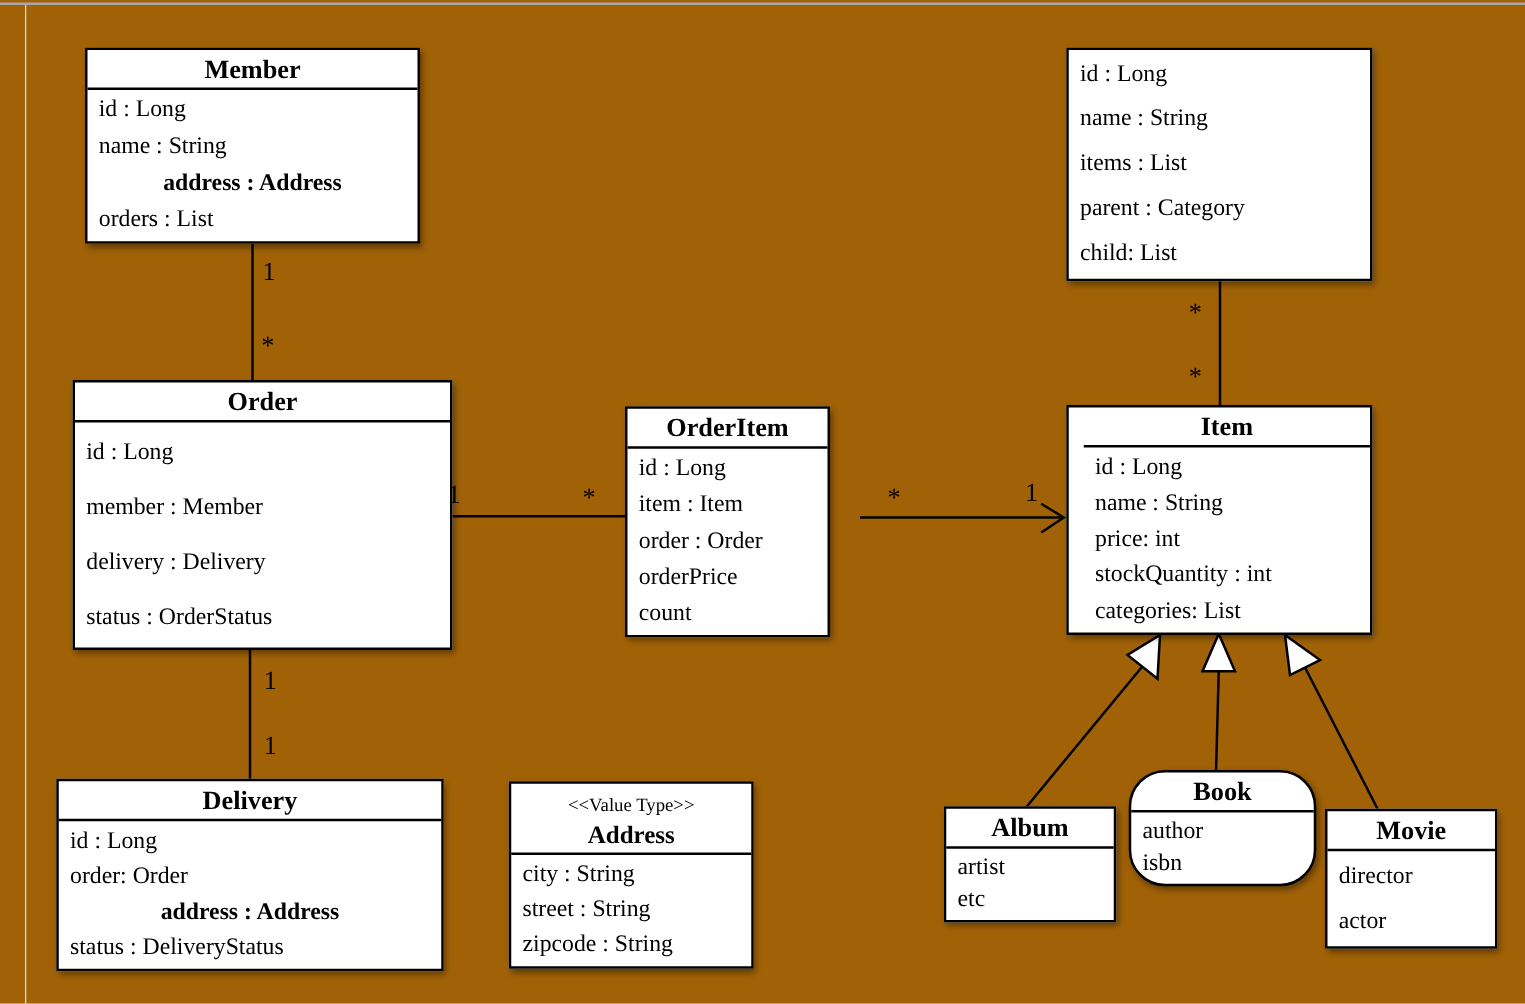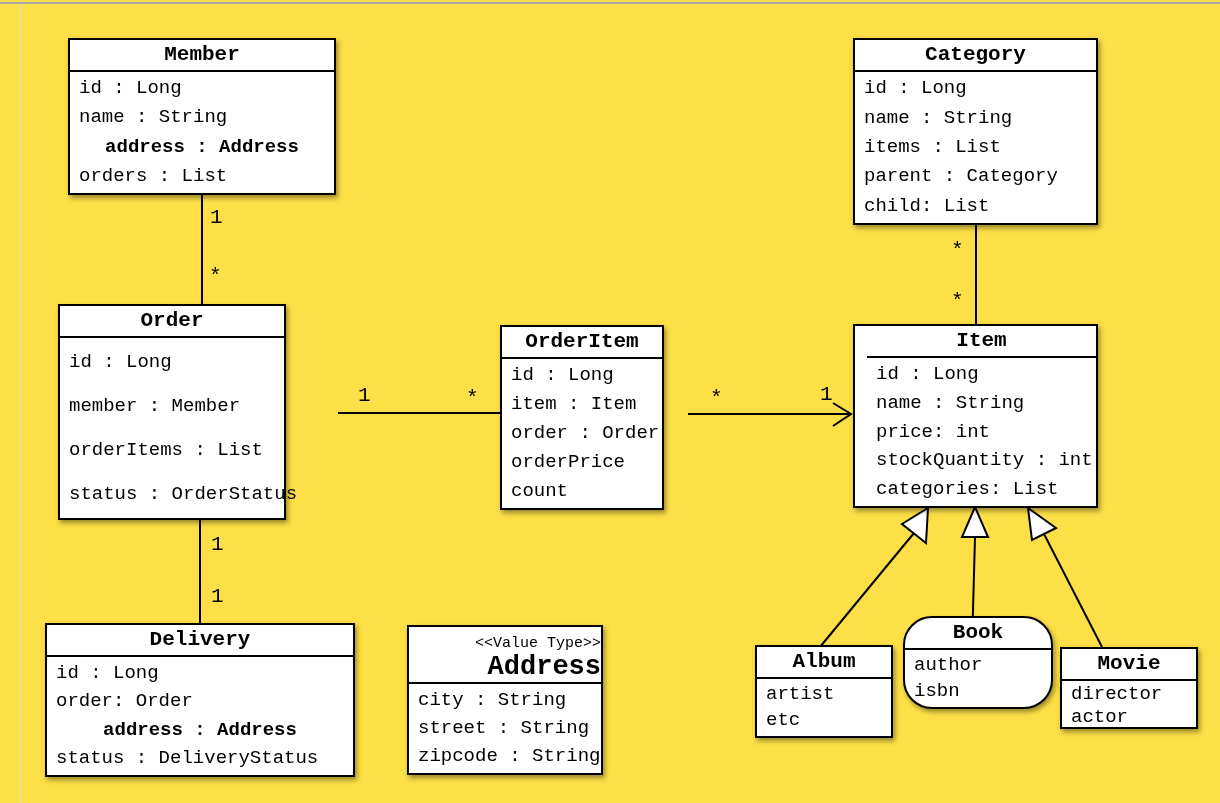--- a/index.html
+++ b/index.html
@@ -1,38 +1,38 @@
 <!DOCTYPE html>
 <html><head>
 <meta charset="utf-8">
 <style>
   * { margin:0; padding:0; box-sizing:border-box; }
   html,body { background:#fff; }
   .canvas {
-    position:relative; width:1220px; height:803px; background:#fde047;
-    font-family:Liberation Mono, monospace; color:#000; overflow:hidden;
+    position:relative; width:1220px; height:803px; background:#a16207;
+    font-family:Liberation Serif, serif; color:#000; overflow:hidden;
   }
   .top-rule { position:absolute; left:0; top:2px; width:1220px; height:2px; background:#a8a8a8; }
   .left-rule { position:absolute; left:20px; top:4px; width:1px; height:799px; background:#dcdcdc; }
 
   .wires { position:absolute; left:0; top:0; z-index:1; }
   .wires line, .wires polyline { stroke:#000; stroke-width:2; fill:none; }
   .wires polygon { stroke:#000; stroke-width:2; fill:#fff; }
 
   .uml-class {
     position:absolute; z-index:2; background:#fff; border:2px solid #000;
     box-shadow:2px 3px 5px rgba(0,0,0,0.40); display:flex; flex-direction:column;
   }
   .uml-title {
     flex:0 0 auto; border-bottom:2px solid #000; text-align:center;
     font-weight:bold; font-size:21px; line-height:30px; height:32px;
   }
-  .uml-title.tall { height:57px; line-height:normal; padding-top:3px;text-align:right; }
+  .uml-title.tall { height:57px; line-height:normal; padding-top:3px; }
   .uml-stereotype { font-weight:normal; font-size:15px; line-height:20px; }
-  .uml-title .cls-name { display:block; font-weight:bold; font-size:27px; line-height:26px; }
+  .uml-title .cls-name { display:block; font-weight:bold; font-size:20px; line-height:26px; }
   .uml-attrs {
     flex:1 1 auto; display:flex; flex-direction:column;
     justify-content:space-around; padding:2px 0;
   }
   .uml-attr { font-size:19px; line-height:1.2; padding:0 9px; white-space:nowrap; }
   .uml-attr.bold { font-weight:bold;text-align:center; }
 
   .mult { position:absolute; z-index:3; font-size:21px; line-height:21px; }
 </style>
 </head>
@@ -65,36 +65,35 @@
     <div class="uml-title">Member</div>
     <div class="uml-attrs">
       <div class="uml-attr">id : Long</div>
       <div class="uml-attr">name : String</div>
       <div class="uml-attr bold">address : Address</div>
       <div class="uml-attr">orders : List</div>
     </div>
   </div>
 
   <div class="uml-class" style="left:853px;top:38px;width:245px;height:187px;">
-    <div class="uml-title">Category</div>
     <div class="uml-attrs">
       <div class="uml-attr">id : Long</div>
       <div class="uml-attr">name : String</div>
       <div class="uml-attr">items : List</div>
       <div class="uml-attr">parent : Category</div>
       <div class="uml-attr">child: List</div>
     </div>
   </div>
 
-  <div class="uml-class" style="left:58px;top:304px;width:228px;height:216px;">
+  <div class="uml-class" style="left:58px;top:304px;width:304px;height:216px;">
     <div class="uml-title">Order</div>
     <div class="uml-attrs">
       <div class="uml-attr">id : Long</div>
       <div class="uml-attr">member : Member</div>
-      <div class="uml-attr">orderItems : List</div>
+      <div class="uml-attr">delivery : Delivery</div>
       <div class="uml-attr">status : OrderStatus</div>
     </div>
   </div>
 
   <div class="uml-class" style="left:500px;top:325px;width:164px;height:185px;">
     <div class="uml-title">OrderItem</div>
     <div class="uml-attrs">
       <div class="uml-attr">id : Long</div>
       <div class="uml-attr">item : Item</div>
       <div class="uml-attr">order : Order</div>
@@ -145,21 +144,21 @@
   </div>
 
   <div class="uml-class" style="left:903px;top:616px;width:150px;height:93px;border-radius:29px;">
     <div class="uml-title">Book</div>
     <div class="uml-attrs">
       <div class="uml-attr">author</div>
       <div class="uml-attr">isbn</div>
     </div>
   </div>
 
-  <div class="uml-class" style="left:1060px;top:647px;width:138px;height:82px;">
+  <div class="uml-class" style="left:1060px;top:647px;width:138px;height:112px;">
     <div class="uml-title">Movie</div>
     <div class="uml-attrs">
       <div class="uml-attr">director</div>
       <div class="uml-attr">actor</div>
     </div>
   </div>
 
   <span class="mult" style="left:210px;top:207px;">1</span>
   <span class="mult" style="left:209px;top:266px;">*</span>
 

